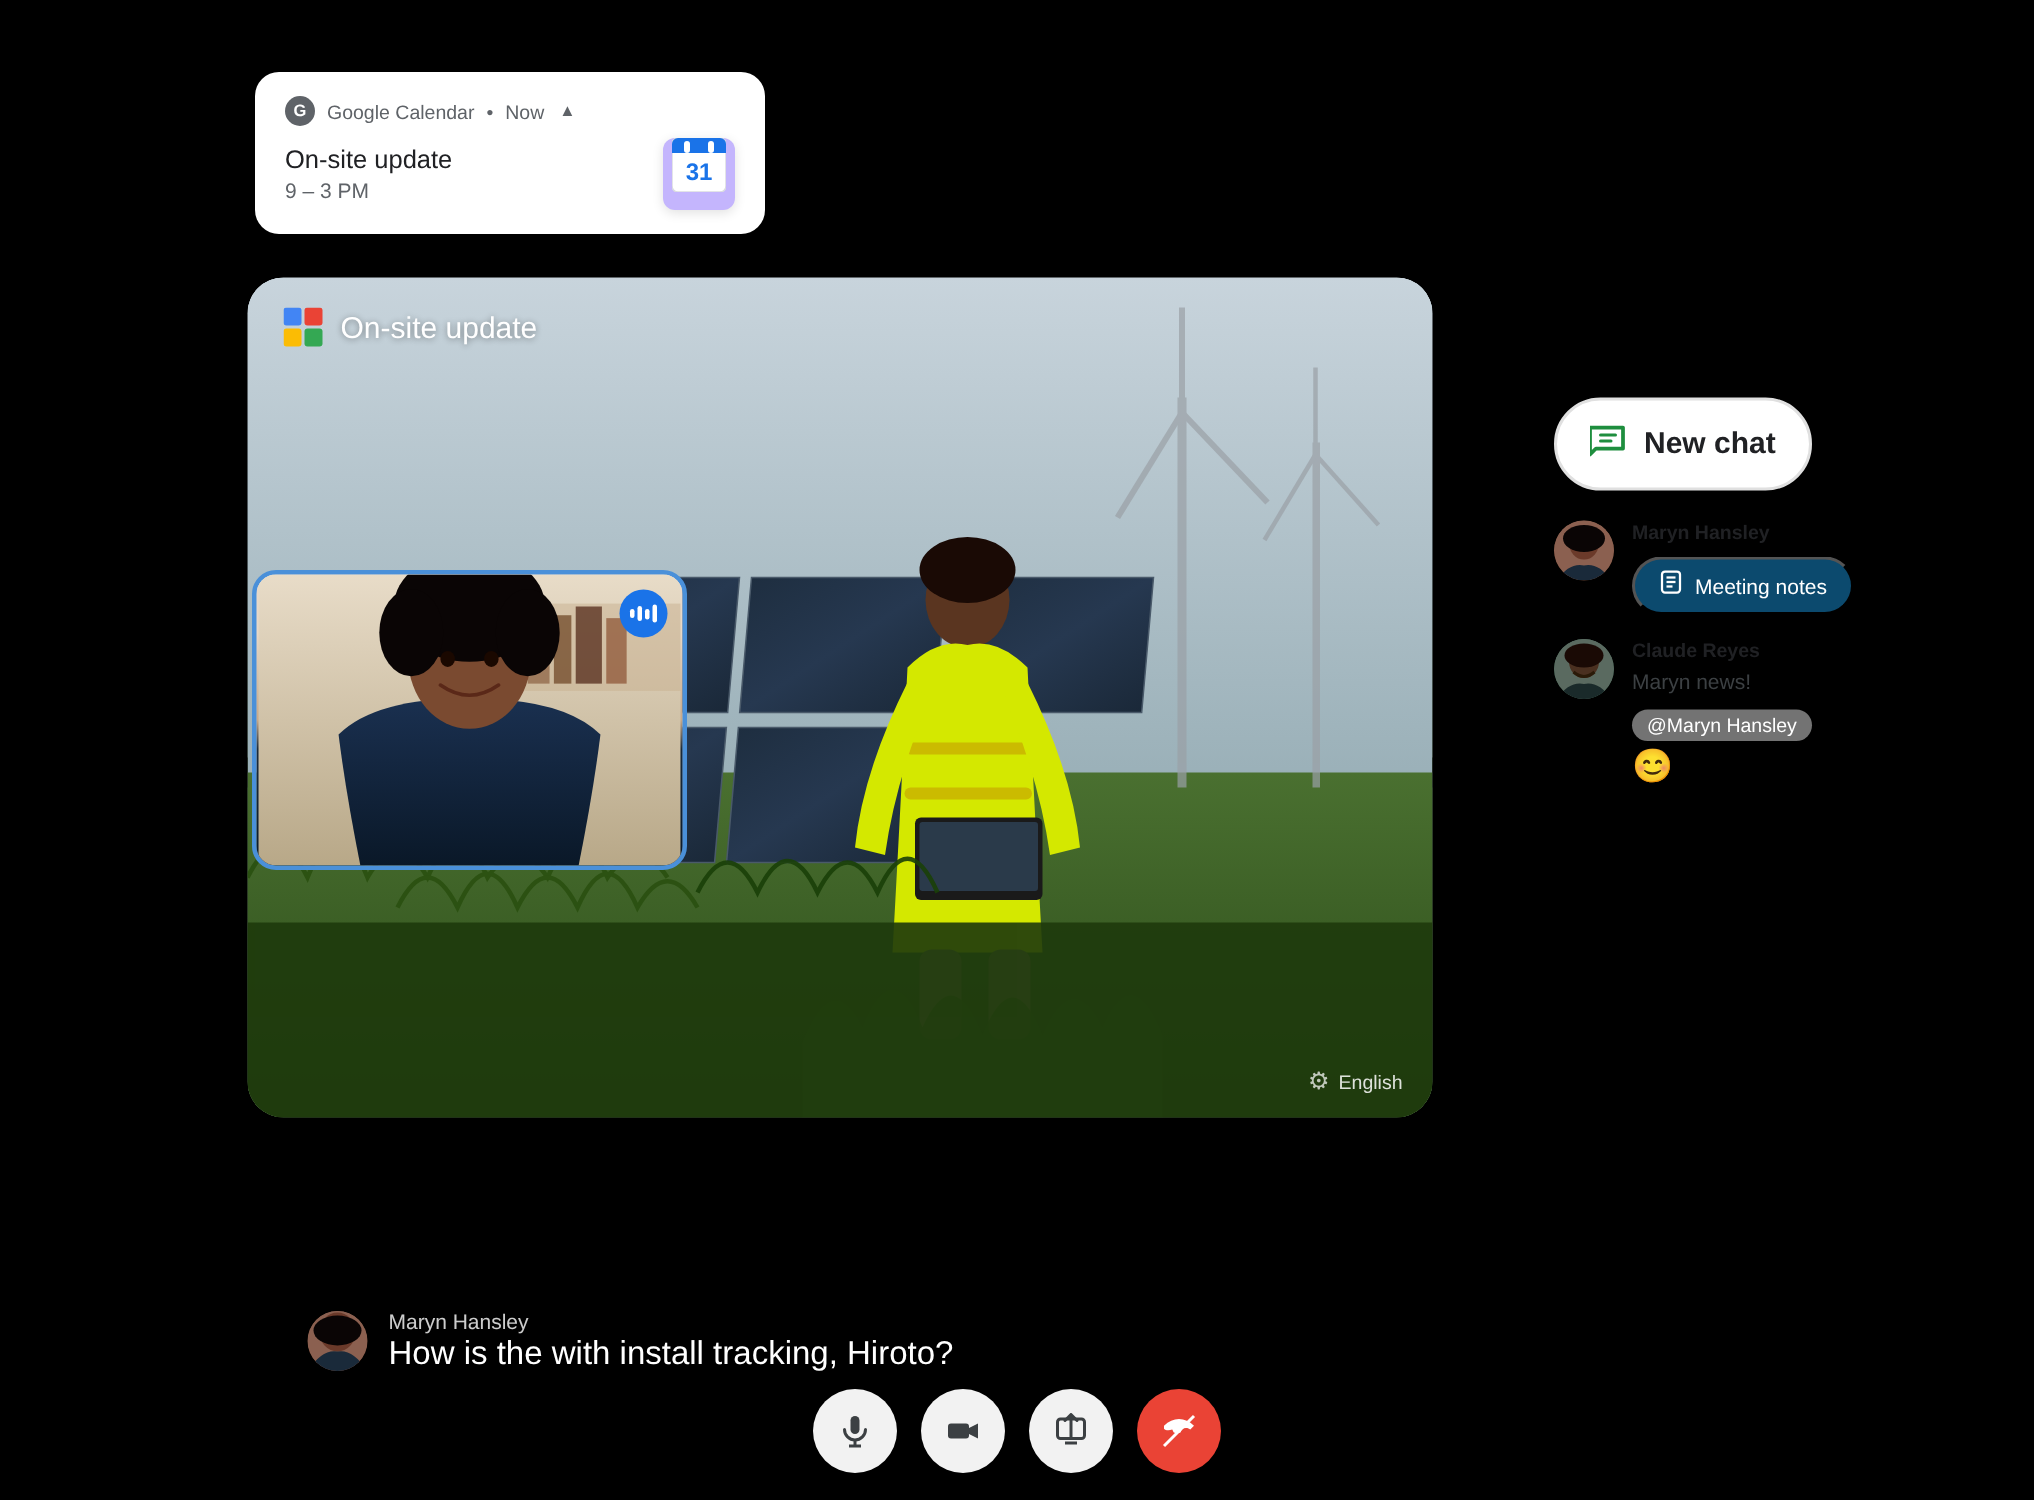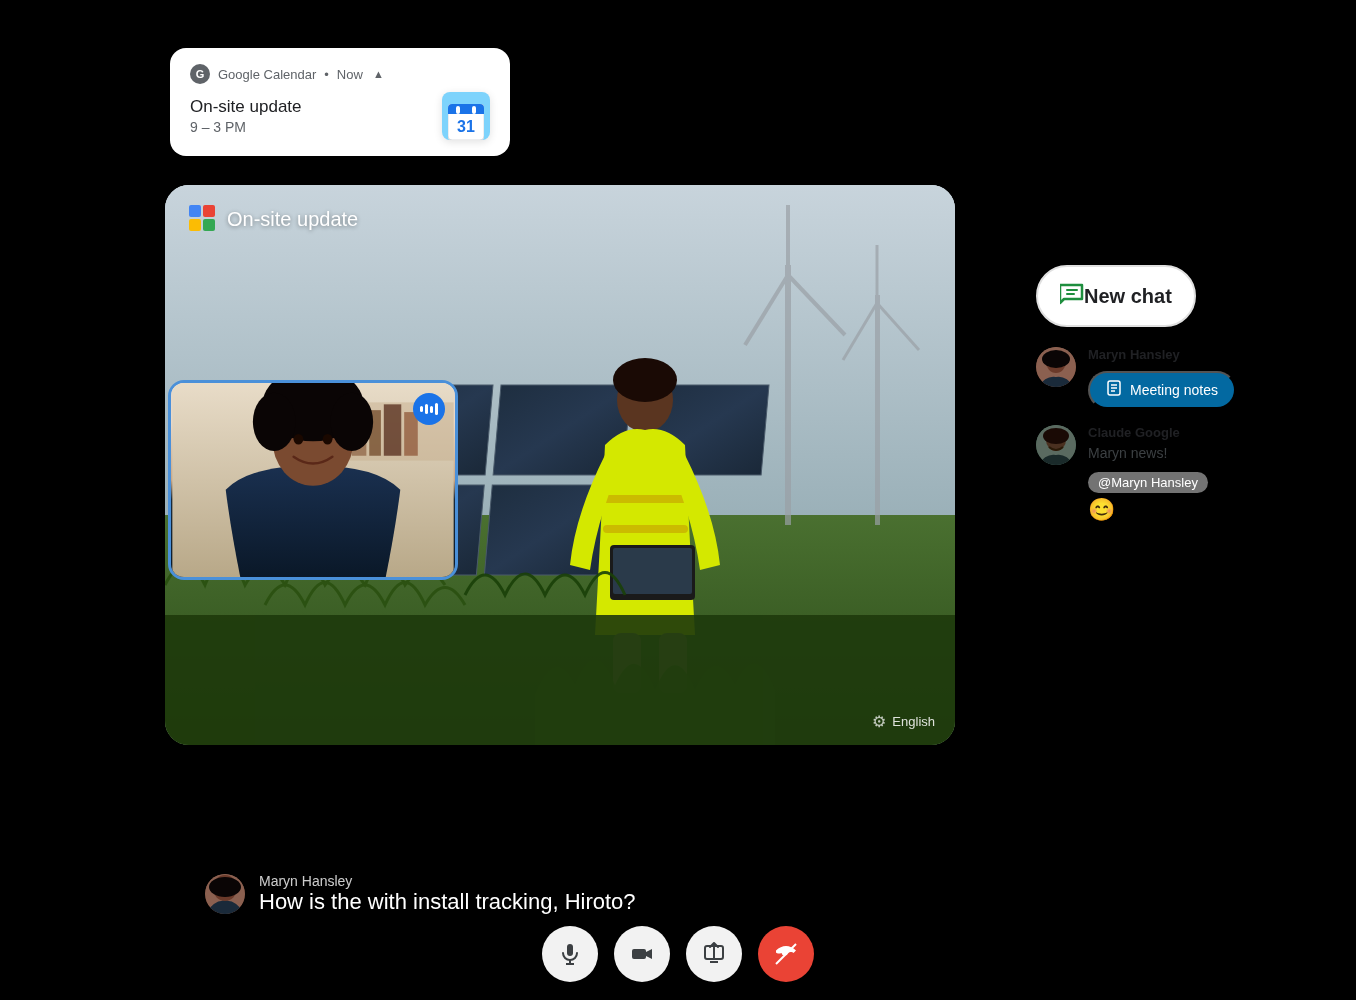--- a/index.html
+++ b/index.html
@@ -85,25 +85,25 @@
 
     .notif-event-time {
       font-size: 14px;
       color: #5f6368;
       margin-top: 2px;
     }
 
     .calendar-icon-box {
       width: 48px;
       height: 48px;
-      background: #7dd3fc;
+      background: #c4b5fd;
       border-radius: 8px;
       box-shadow: 0 2px 8px rgba(0,0,0,0.12);
       display: flex;
-      align-items: flex-end;
+      align-items: flex-start;
       justify-content: center;
       font-size: 22px;
       flex-shrink: 0;
     }
 
     
     .video-container {
       position: absolute;
       top: 185px;
       left: 165px;
@@ -278,20 +278,21 @@
     }
 
     
     .new-chat-btn {
       background: #fff;
       border: 2px solid #e0e0e0;
       border-radius: 50px;
       padding: 14px 22px;
       display: flex;
       align-items: center;
+      gap: 12px;
       cursor: pointer;
       box-shadow: 0 4px 20px rgba(0,0,0,0.12);
       width: fit-content;
       align-self: flex-start;
     }
 
     .new-chat-icon {
       color: #1e8e3e;
       font-size: 22px;
     }
@@ -347,21 +348,21 @@
       font-size: 14px;
       color: #3c4043;
       line-height: 1.5;
     }
 
     
     .meeting-notes-badge {
       display: inline-flex;
       align-items: center;
       gap: 8px;
-      background: #0369a1;
+      background: #0c4a6e;
       color: #fff;
       border-radius: 50px;
       padding: 7px 16px;
       font-size: 14px;
       font-weight: 500;
       margin-top: 6px;
       cursor: pointer;
     }
 
     .badge-icon {
@@ -699,21 +700,21 @@
         <svg width="40" height="40" viewBox="0 0 40 40">
           <ellipse cx="20" cy="20" rx="20" ry="20" fill="#5a6a60"></ellipse>
           <ellipse cx="20" cy="15" rx="10" ry="11" fill="#4a3020"></ellipse>
           <ellipse cx="20" cy="11" rx="13" ry="8" fill="#1a0a05"></ellipse>
           <path d="M2 40 Q10 28 20 30 Q30 28 38 40Z" fill="#1a2a2a"></path>
 
           <path d="M13 22 Q20 28 27 22" fill="none" stroke="#2a1a08" stroke-width="2"></path>
         </svg>
       </div>
       <div class="msg-content">
-        <div class="msg-sender">Claude Google</div>
+        <div class="msg-sender">Claude Reyes</div>
         <div class="msg-text">Maryn news!</div>
         <div style="margin-top:4px;">
           <span class="mention-chip">@Maryn Hansley</span>
         </div>
         <div style="font-size:22px;margin-top:4px;">😊</div>
       </div>
     </div>
   </div>
 </div>
 

